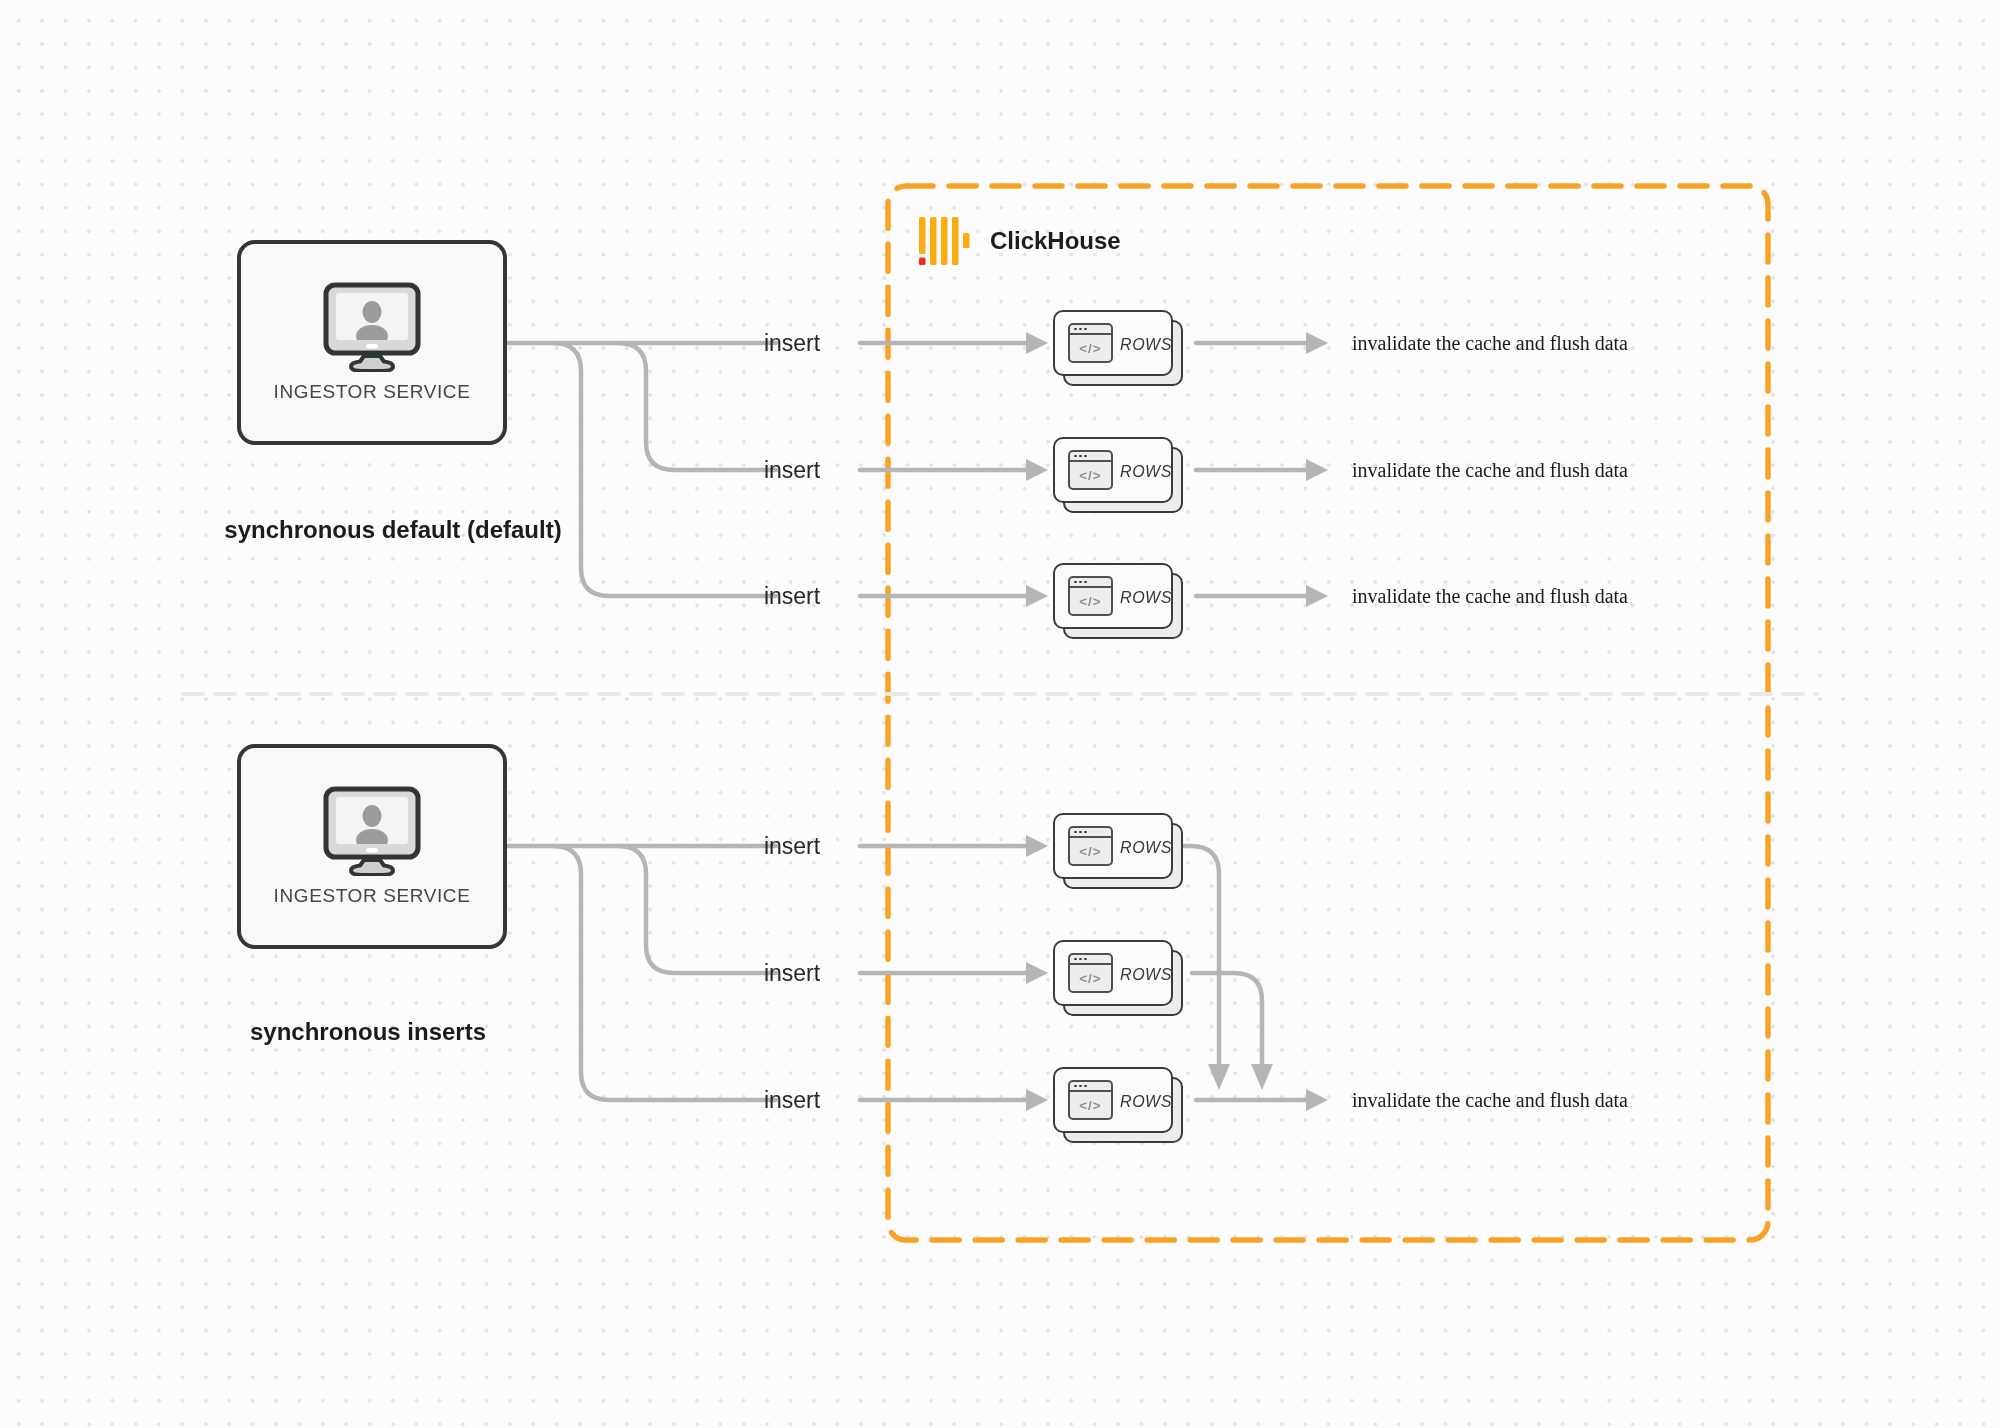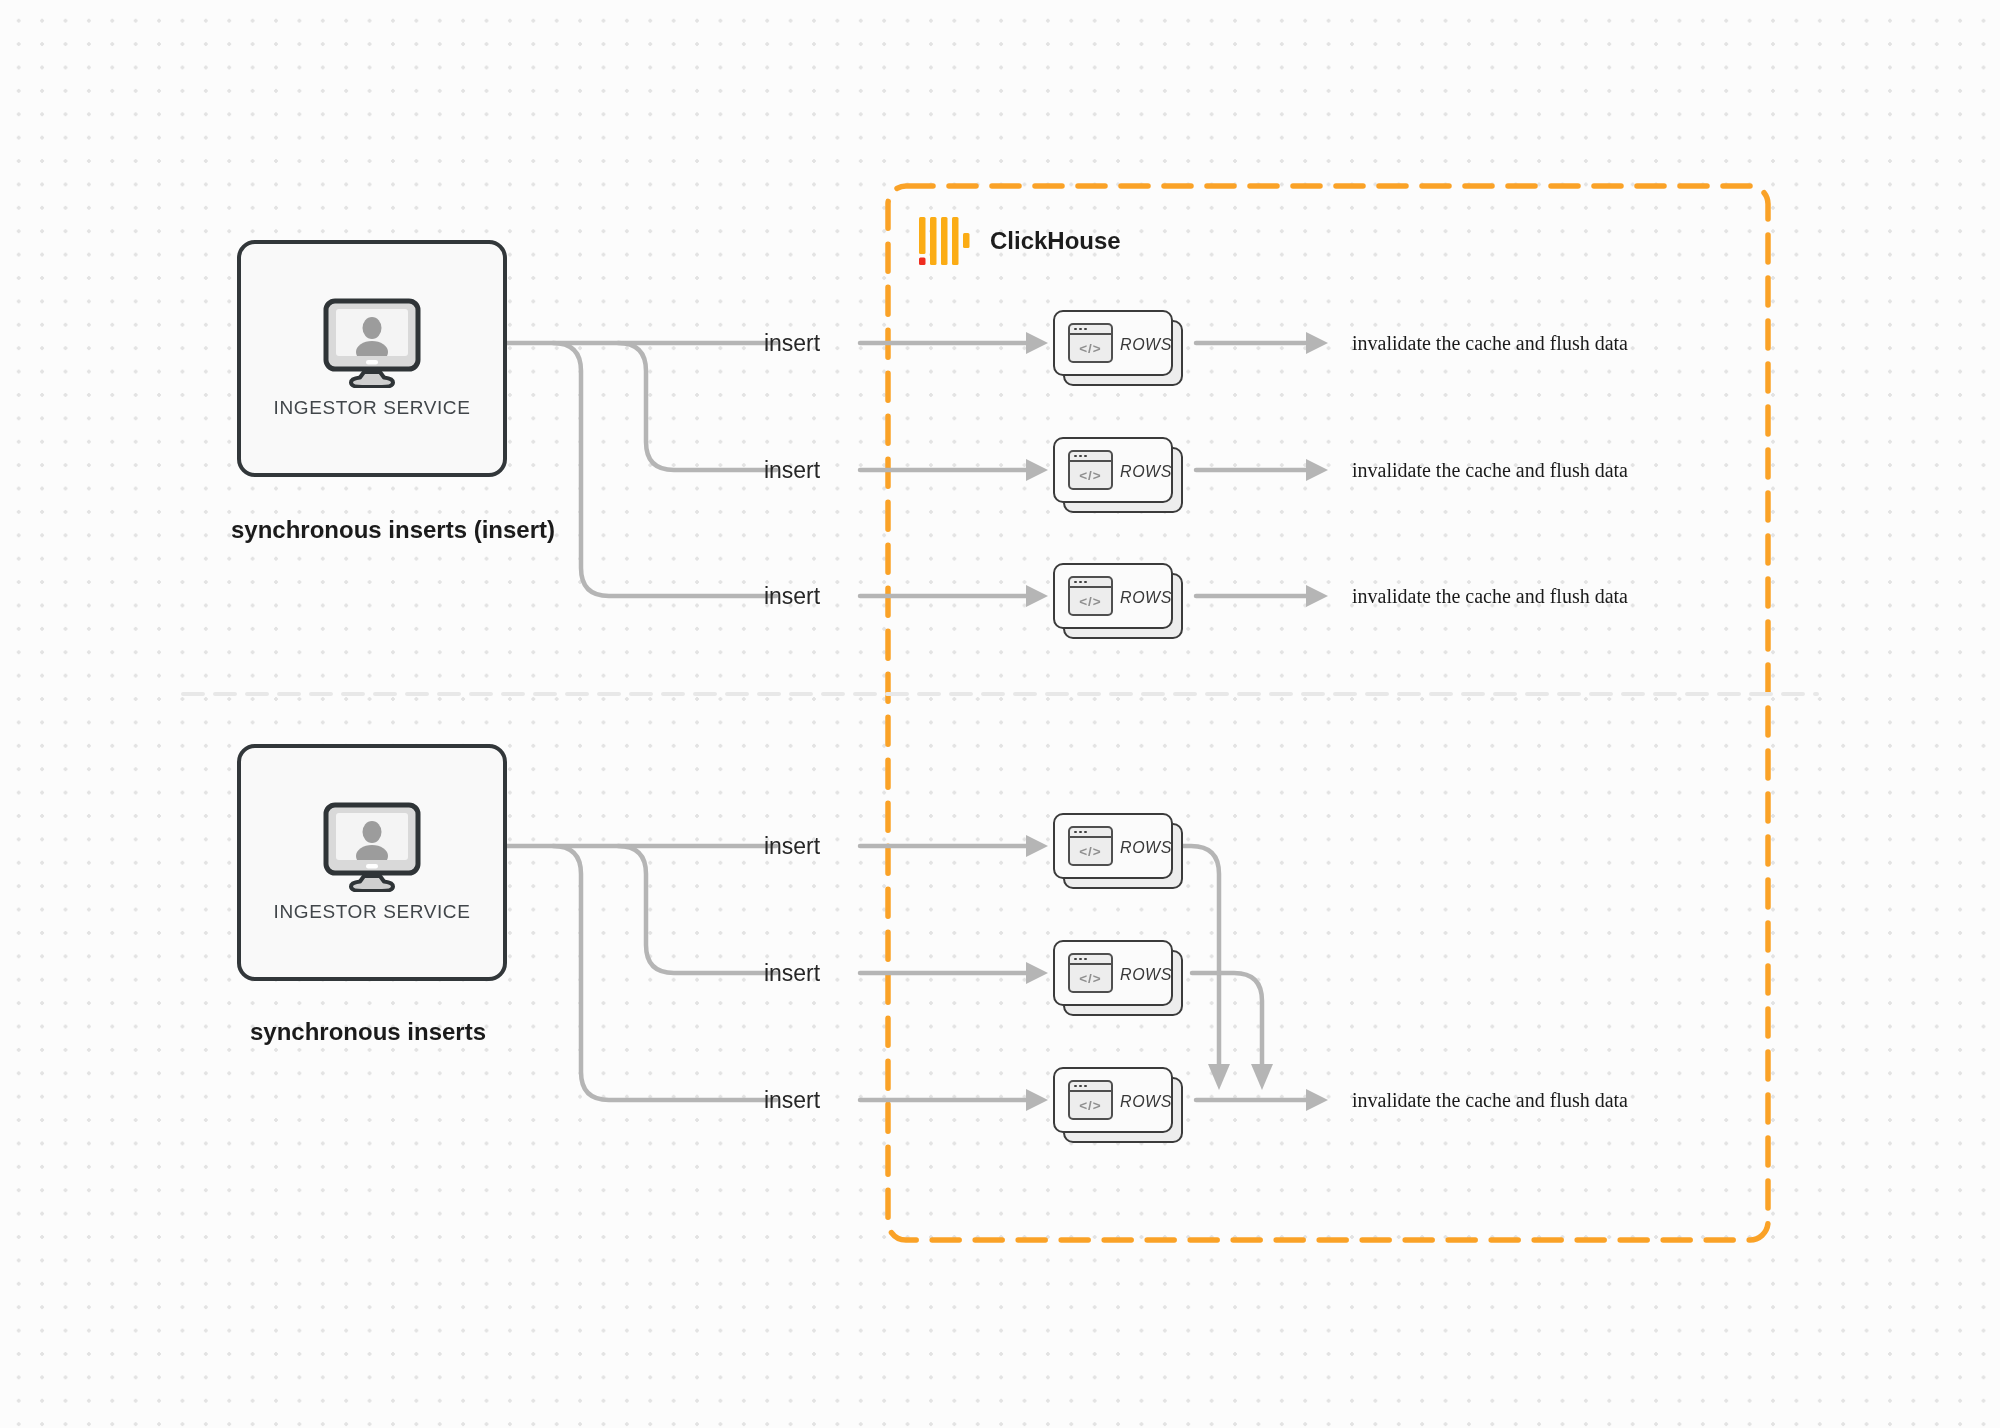--- a/index.html
+++ b/index.html
@@ -8,21 +8,21 @@
     background-color:#fcfcfc;
     background-image:radial-gradient(circle,#e3e3e3 1.7px,transparent 1.9px);
     background-size:23.4px 23.4px;background-position:7px 9px;
     font-family:"Liberation Sans",sans-serif;
   }
   svg.wires{position:absolute;left:0;top:0;}
   .wire{fill:none;stroke:#b5b5b5;stroke-width:4.5;stroke-linecap:round;}
   .ahead{fill:#b5b5b5;stroke:none;}
 
   .ingestor{
-    position:absolute;left:237px;width:270px;height:237px;box-sizing:border-box;
+    position:absolute;left:237px;width:270px;height:205px;box-sizing:border-box;
     background:#f9f9f9;border:4px solid #32373a;border-radius:18px;
     display:flex;flex-direction:column;align-items:center;justify-content:center;
   }
   .ingestor.sync{top:240px;} .ingestor.async{top:744px;}
   .ingestor .svc-label{margin-top:9px;font-size:19px;color:#41464a;letter-spacing:0.6px;white-space:nowrap;}
 
   .caption{position:absolute;transform:translateX(-50%);font-weight:bold;font-size:24px;color:#1b1b1b;white-space:nowrap;}
   .caption.sync{left:393px;top:516px;}
   .caption.async{left:368px;top:1018px;}
 
@@ -123,21 +123,21 @@
       <g clip-path="url(#scrB)" fill="#9c9c9c">
         <ellipse cx="50" cy="30" rx="9.5" ry="11"></ellipse>
         <ellipse cx="50" cy="54" rx="16" ry="11"></ellipse>
       </g>
       <rect x="44" y="62" width="12" height="4.5" rx="2.2" fill="#ffffff"></rect>
       <path d="M42 74 h16 l4 5.5 q9 1 9 5 q0 4.5 -11 4.5 h-20 q-11 0 -11 -4.5 q0 -4 9 -5 z" fill="#cfcfcf" stroke="#2f3437" stroke-width="4" stroke-linejoin="round"></path>
     </svg>
     <div class="svc-label">INGESTOR SERVICE</div>
   </div>
 
-  <div class="caption sync">synchronous inserts (insert)</div>
+  <div class="caption sync">synchronous default (default)</div>
   <div class="caption async">synchronous inserts</div>
 
   <svg class="ch-logo" width="52" height="48" viewBox="0 0 52 48">
     <rect x="0" y="0" width="6.5" height="37" rx="1.5" fill="#FBAC15"></rect>
     <rect x="0" y="40.5" width="6.5" height="7.5" rx="1.5" fill="#EF2D1F"></rect>
     <rect x="11" y="0" width="6.5" height="48" rx="1.5" fill="#FBAC15"></rect>
     <rect x="22" y="0" width="6.5" height="48" rx="1.5" fill="#FBAC15"></rect>
     <rect x="33" y="0" width="6.5" height="48" rx="1.5" fill="#FBAC15"></rect>
     <rect x="44" y="16" width="6.5" height="15" rx="1.5" fill="#FBAC15"></rect>
   </svg>

